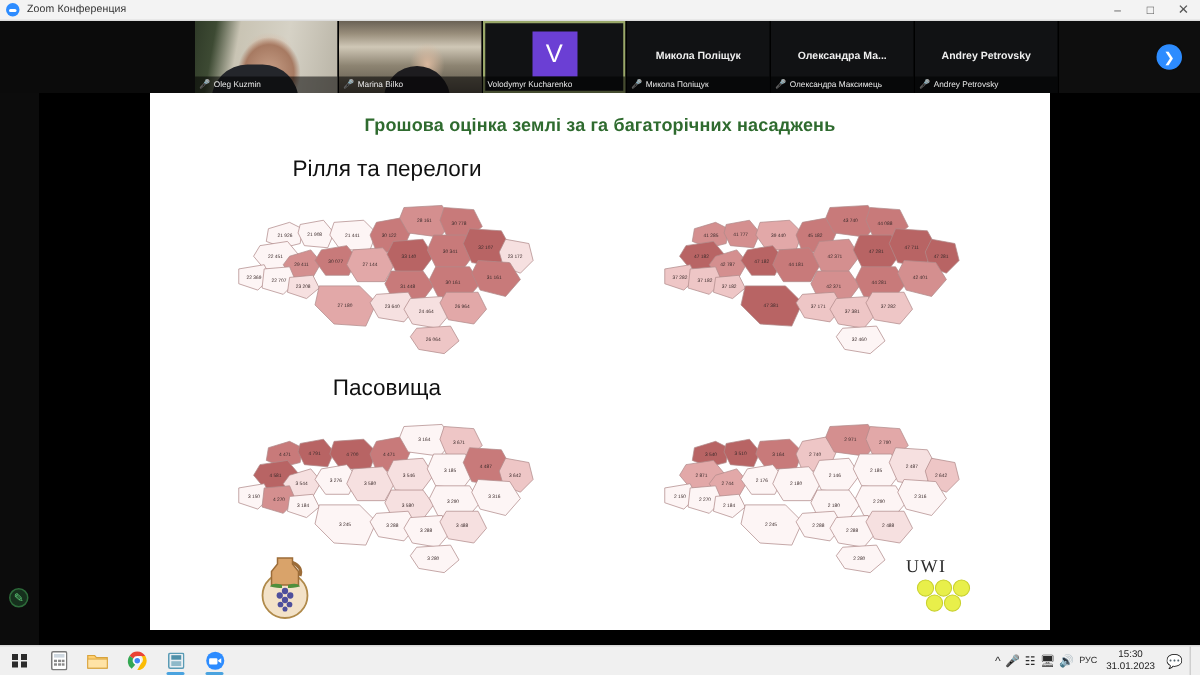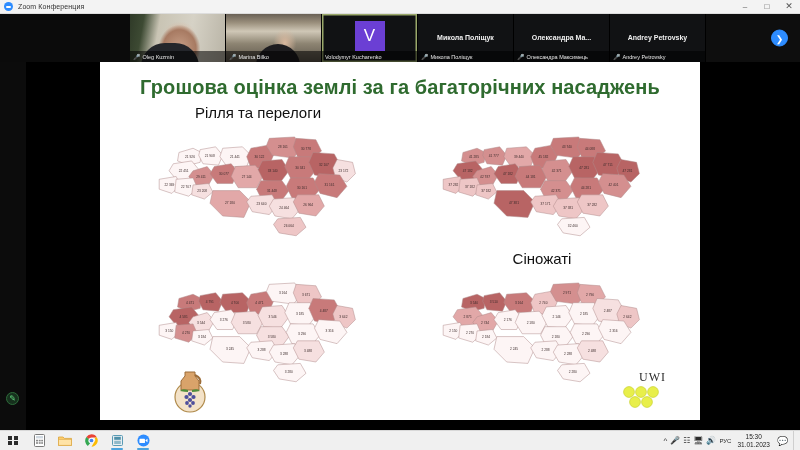--- a/index.html
+++ b/index.html
@@ -93,38 +93,38 @@
   }
 
   
   #stage { position:absolute; left:0; top:62px; width:800px; height:368px; background:#000; }
   #slide {
     position:absolute; left:100px; top:0px; width:600px; height:358px;
     background:#ffffff;
   }
   #slide-title {
     position:absolute; left:0; top:14px; width:100%; text-align:center;
-    font-size:20px; font-weight:bold; color:#2f6b2f; letter-spacing:.1px;
+    font-size:12px; font-weight:bold; color:#2f6b2f; letter-spacing:.1px;
   }
   .map-cell { position:absolute; width:300px; height:138px; }
   .map-cap {
     position:absolute; top:0; width:100%; text-align:center;
     font-size:15px; color:#111;
   }
   .map-wrap {
     position:absolute; top:16px; left:0; width:100%; height:120px;
   }
   .map-wrap svg { display:block; width:100%; height:100%; }
 
   #brand-logo {
     position:absolute; left:68px; bottom:6px; width:44px; height:46px;
   }
   #uwi-logo {
     position:absolute; right:34px; bottom:6px; width:62px; height:44px;
-    display:flex; flex-direction:column; align-items:flex-end; justify-content:flex-start;margin-top:27px;
+    display:flex; flex-direction:column; align-items:flex-start; justify-content:flex-start;margin-top:27px;
   }
   #uwi-text { font-family:"Liberation Serif", serif; font-size:12px; color:#2b2b2b; letter-spacing:1px; }
 
   
   #annotate-rail {
     position:absolute; left:0; top:62px; width:26px; height:368px; background:#0c0c0c;
   }
   #pen-icon {
     position:absolute; left:6px; top:330px; width:13px; height:13px;
     border-radius:50%; background:#16301d; border:1px solid #2d6b3a;
@@ -349,20 +349,21 @@
                 <text x="155" y="120.6" text-anchor="middle" font-size="4.6" fill="#3b2b2b" font-family="&quot;Liberation Sans&quot;, sans-serif">37&nbsp;171</text>
                 <text x="187" y="125.93333333333332" text-anchor="middle" font-size="4.6" fill="#3b2b2b" font-family="&quot;Liberation Sans&quot;, sans-serif">37&nbsp;381</text>
                 <text x="221" y="121.26666666666667" text-anchor="middle" font-size="4.6" fill="#3b2b2b" font-family="&quot;Liberation Sans&quot;, sans-serif">37&nbsp;282</text>
                 <text x="193.66666666666666" y="151.93333333333334" text-anchor="middle" font-size="4.6" fill="#3b2b2b" font-family="&quot;Liberation Sans&quot;, sans-serif">32&nbsp;460</text>
               </g>
           </svg>
         </div>
       </div>
 
       <div class="map-cell" style="left:8px; top:188px;">
+        <div class="map-cap">Пасовища</div>
         <div class="map-wrap">
           <svg viewBox="0 0 300 170" preserveAspectRatio="xMidYMid meet">
             <g class="mapg" stroke="#b08a8a" stroke-width="0.7">
                 <polygon points="38,46 58,40 70,46 68,60 52,64 36,58" fill="#c87a7a"></polygon>
                 <polygon points="68,42 90,38 100,50 94,64 72,62 66,50" fill="#b86464"></polygon>
                 <polygon points="100,40 128,38 140,50 134,66 106,66 96,52" fill="#b86464"></polygon>
                 <polygon points="140,40 162,36 172,50 164,68 140,68 134,52" fill="#c87a7a"></polygon>
                 <polygon points="166,26 202,24 212,40 200,54 170,50 162,36" fill="#fdf5f5"></polygon>
                 <polygon points="204,26 232,28 240,44 226,56 206,52 200,38" fill="#eec6c6"></polygon>
                 <polygon points="30,62 56,58 66,70 58,86 34,84 24,72" fill="#b86464"></polygon>
@@ -410,21 +411,20 @@
                 <text x="155" y="120.6" text-anchor="middle" font-size="4.6" fill="#3b2b2b" font-family="&quot;Liberation Sans&quot;, sans-serif">3&nbsp;288</text>
                 <text x="187" y="125.93333333333332" text-anchor="middle" font-size="4.6" fill="#3b2b2b" font-family="&quot;Liberation Sans&quot;, sans-serif">3&nbsp;288</text>
                 <text x="221" y="121.26666666666667" text-anchor="middle" font-size="4.6" fill="#3b2b2b" font-family="&quot;Liberation Sans&quot;, sans-serif">3&nbsp;488</text>
                 <text x="193.66666666666666" y="151.93333333333334" text-anchor="middle" font-size="4.6" fill="#3b2b2b" font-family="&quot;Liberation Sans&quot;, sans-serif">3&nbsp;280</text>
               </g>
           </svg>
         </div>
       </div>
 
       <div class="map-cell" style="left:292px; top:188px;">
-        <div class="map-cap">Сіножаті</div>
         <div class="map-wrap">
           <svg viewBox="0 0 300 170" preserveAspectRatio="xMidYMid meet">
             <g class="mapg" stroke="#b08a8a" stroke-width="0.7">
                 <polygon points="38,46 58,40 70,46 68,60 52,64 36,58" fill="#b86464"></polygon>
                 <polygon points="68,42 90,38 100,50 94,64 72,62 66,50" fill="#b86464"></polygon>
                 <polygon points="100,40 128,38 140,50 134,66 106,66 96,52" fill="#c87a7a"></polygon>
                 <polygon points="140,40 162,36 172,50 164,68 140,68 134,52" fill="#eec6c6"></polygon>
                 <polygon points="166,26 202,24 212,40 200,54 170,50 162,36" fill="#d48f8f"></polygon>
                 <polygon points="204,26 232,28 240,44 226,56 206,52 200,38" fill="#e2a8a8"></polygon>
                 <polygon points="30,62 56,58 66,70 58,86 34,84 24,72" fill="#e2a8a8"></polygon>

